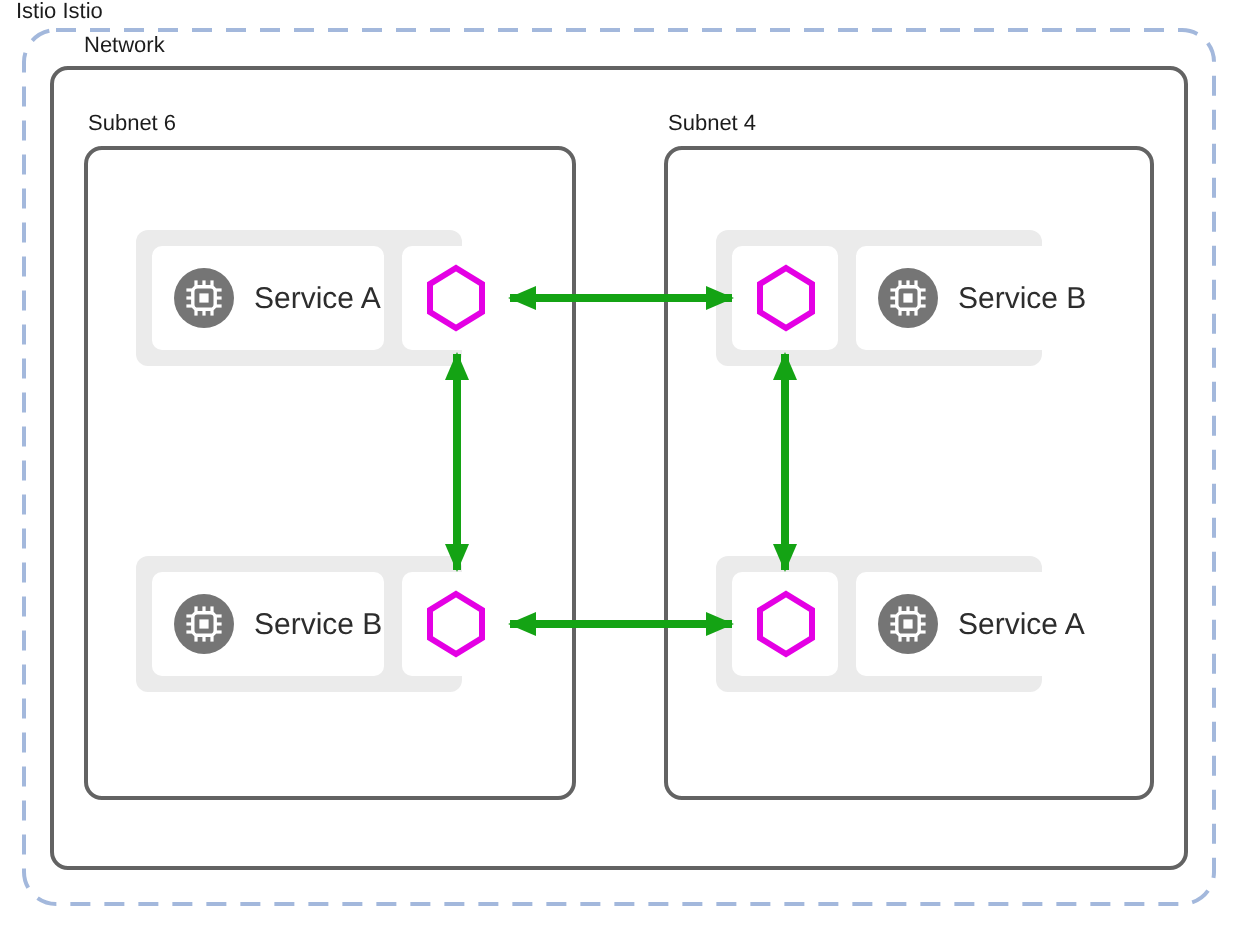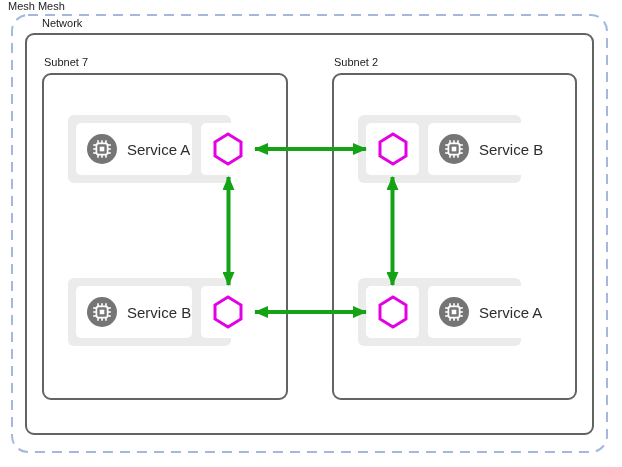--- a/index.html
+++ b/index.html
@@ -33,29 +33,29 @@
   .overlay {
     position:absolute; left:0; top:0; width:622px; height:467px;
     pointer-events:none;
   }
 </style>
 </head>
 <body>
 
 <div class="canvas">
 
-  <div class="lbl" style="left:8px; top:0px;">Mesh Mesh</div>
+  <div class="lbl" style="left:8px; top:0px;">Istio Istio</div>
   <div class="lbl" style="left:42px; top:17px;">Network</div>
 
   <div class="outline-box" style="left:25px; top:33px; width:569px; height:402px;"></div>
 
-  <div class="lbl" style="left:44px; top:56px;">Subnet 7</div>
+  <div class="lbl" style="left:44px; top:56px;">Subnet 6</div>
   <div class="outline-box" style="left:42px; top:73px; width:246px; height:327px;"></div>
 
-  <div class="lbl" style="left:334px; top:56px;">Subnet 2</div>
+  <div class="lbl" style="left:334px; top:56px;">Subnet 4</div>
   <div class="outline-box" style="left:332px; top:73px; width:245px; height:327px;"></div>
 
   <div class="svc-group" style="left:68px; top:115px;">
     <div class="svc-card">
       <svg width="30" height="30" viewBox="0 0 30 30">
         <circle cx="15" cy="15" r="15" fill="#757575"></circle>
         <g stroke="#ffffff" stroke-width="1.6">
           <line x1="11" y1="6.2" x2="11" y2="9.4"></line>
             <line x1="15" y1="6.2" x2="15" y2="9.4"></line>
             <line x1="19" y1="6.2" x2="19" y2="9.4"></line>

